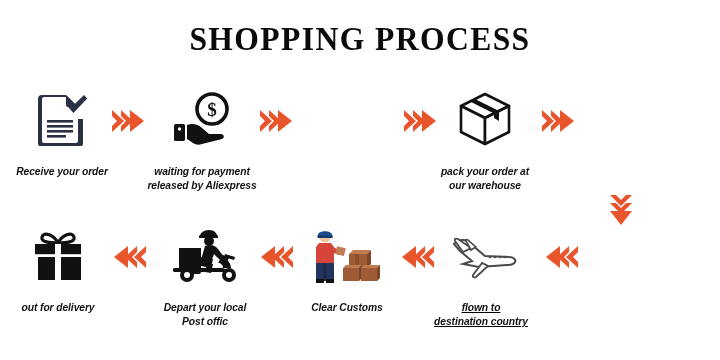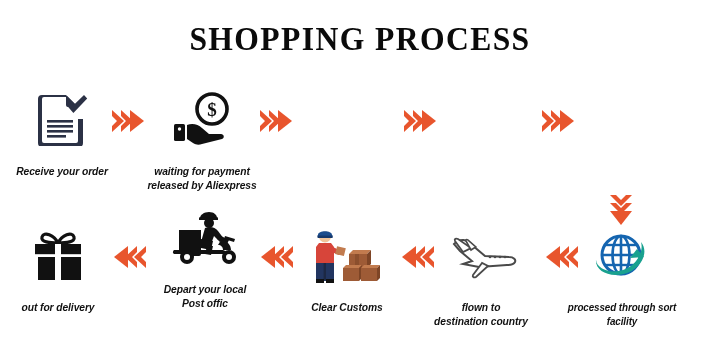--- a/index.html
+++ b/index.html
@@ -108,20 +108,32 @@
   <div class="arrow" style="left:402px;top:107px;">
     <svg width="40" height="28" viewBox="0 0 40 28">
       <g fill="#E8552D">
         <path d="M2 3 L14 14 L2 25 L2 19 L7 14 L2 9 z"></path>
         <path d="M11 3 L23 14 L11 25 L11 19 L16 14 L11 9 z"></path>
         <path d="M20 3 L34 14 L20 25 z"></path>
       </g>
     </svg>
   </div>
 
+  <div class="step row1" style="left:419px;top:88px;">
+    <div class="icon-wrap">
+      <svg width="56" height="56" viewBox="0 0 56 56">
+        <path d="M28 3 L52 15 L28 27 L4 15 z" fill="#ffffff" stroke="#111111" stroke-width="2.6" stroke-linejoin="round"></path>
+        <path d="M4 15 L4 41 L28 53 L28 27 z" fill="#ffffff" stroke="#111111" stroke-width="2.6" stroke-linejoin="round"></path>
+        <path d="M52 15 L52 41 L28 53 L28 27 z" fill="#ffffff" stroke="#111111" stroke-width="2.6" stroke-linejoin="round"></path>
+        <path d="M18 8 L42 20 L42 30 L37 27 L37 22.5 L13 10.5 z" fill="#111111"></path>
+      </svg>
+    </div>
+    <div class="caption">pack your order at
+our warehouse</div>
+  </div>
 
   <div class="arrow" style="left:540px;top:107px;">
     <svg width="40" height="28" viewBox="0 0 40 28">
       <g fill="#E8552D">
         <path d="M2 3 L14 14 L2 25 L2 19 L7 14 L2 9 z"></path>
         <path d="M11 3 L23 14 L11 25 L11 19 L16 14 L11 9 z"></path>
         <path d="M20 3 L34 14 L20 25 z"></path>
       </g>
     </svg>
   </div>
@@ -130,47 +142,32 @@
   <div class="arrow" style="left:607px;top:194px;">
     <svg width="28" height="34" viewBox="0 0 28 34">
       <g fill="#E8552D">
         <path d="M3 1 L14 12 L25 1 L19 1 L14 6 L9 1 z"></path>
         <path d="M3 9 L14 20 L25 9 L19 9 L14 14 L9 9 z"></path>
         <path d="M3 17 L14 31 L25 17 z"></path>
       </g>
     </svg>
   </div>
 
-  <div class="step row2" style="left:556px;top:226px;">
-    <div class="icon-wrap">
-      <svg width="56" height="56" viewBox="0 0 56 56">
-        <circle cx="27" cy="27" r="19" fill="none" stroke="#1565B0" stroke-width="3"></circle>
-        <ellipse cx="27" cy="27" rx="8.5" ry="19" fill="none" stroke="#1565B0" stroke-width="2.6"></ellipse>
-        <line x1="8" y1="27" x2="46" y2="27" stroke="#1565B0" stroke-width="2.6"></line>
-        <path d="M11 17 h32" stroke="#1565B0" stroke-width="2.4" fill="none"></path>
-        <path d="M11 37 h32" stroke="#1565B0" stroke-width="2.4" fill="none"></path>
-        <line x1="27" y1="8" x2="27" y2="46" stroke="#1565B0" stroke-width="2.6"></line>
-        <path d="M47 14 c9 11 -1 28 -17 32 c-16 4 -29 -4 -28 -14 c1 9 14 14 27 10 c13 -4 21 -18 18 -28 z" fill="#19A18F"></path>
-        <path d="M36 30 l14 -1 l-7 -8 z" fill="#19A18F"></path>
-      </svg>
-    </div>
-    <div class="caption" style="transform:scaleX(0.88);">processed through sort facility</div>
-  </div>
 
   <div class="arrow" style="left:540px;top:243px;">
     <svg width="40" height="28" viewBox="0 0 40 28">
       <g fill="#E8552D" transform="translate(40,0) scale(-1,1)">
         <path d="M2 3 L14 14 L2 25 L2 19 L7 14 L2 9 z"></path>
         <path d="M11 3 L23 14 L11 25 L11 19 L16 14 L11 9 z"></path>
         <path d="M20 3 L34 14 L20 25 z"></path>
       </g>
     </svg>
   </div>
 
-  <div class="step row2" style="left:415px;top:226px;">
+  <div class="step row2" style="left:415px;top:226px;text-decoration:underline;">
     <div class="icon-wrap">
       <svg width="78" height="52" viewBox="0 0 78 52">
         <path d="M12 14 c6 -6 13 -5 18 1 l13 11 l24 1 c5 0 7 3 6 5 c-1 2 -4 3 -8 3 l-28 2 l-16 -3 l9 -3 l-12 -10 z" fill="#ffffff" stroke="#4A4A4A" stroke-width="2"></path>
         <path d="M21 22 l-8 -11 c-1 -2 1 -3 3 -2 l13 9 z" fill="#ffffff" stroke="#4A4A4A" stroke-width="1.8"></path>
         <path d="M40 33 l-9 12 c-1 2 1 3 3 2 l12 -11 z" fill="#ffffff" stroke="#4A4A4A" stroke-width="1.8"></path>
         <path d="M29 20 l-5 -9 c-0.7 -1.3 0.6 -2 1.8 -1.2 l8 7 z" fill="#ffffff" stroke="#4A4A4A" stroke-width="1.6"></path>
         <circle cx="48" cy="27" r="1.3" fill="#4A4A4A"></circle>
         <circle cx="53" cy="27" r="1.3" fill="#4A4A4A"></circle>
         <circle cx="58" cy="27" r="1.3" fill="#4A4A4A"></circle>
         <circle cx="63" cy="27" r="1.3" fill="#4A4A4A"></circle>
@@ -223,21 +220,21 @@
   <div class="arrow" style="left:255px;top:243px;">
     <svg width="40" height="28" viewBox="0 0 40 28">
       <g fill="#E8552D" transform="translate(40,0) scale(-1,1)">
         <path d="M2 3 L14 14 L2 25 L2 19 L7 14 L2 9 z"></path>
         <path d="M11 3 L23 14 L11 25 L11 19 L16 14 L11 9 z"></path>
         <path d="M20 3 L34 14 L20 25 z"></path>
       </g>
     </svg>
   </div>
 
-  <div class="step row2" style="left:139px;top:208px;">
+  <div class="step row2" style="left:139px;top:226px;">
     <div class="icon-wrap">
       <svg width="84" height="56" viewBox="0 0 84 56">
 
         <path d="M46 2 c5 0 8 3 8 6 h-17 c0 -3 4 -6 9 -6 z" fill="#111111"></path>
         <rect x="36" y="7.4" width="19" height="2.6" fill="#111111"></rect>
         <circle cx="46" cy="13" r="5" fill="#111111"></circle>
         <path d="M42 18 c5 -2 10 -1 13 3 l6 8 l-4 3 l-6 -6 l-3 8 l-10 -2 z" fill="#111111"></path>
         <path d="M38 29 l12 2 l-2 9 l-10 -2 z" fill="#111111"></path>
         <path d="M44 36 l6 0 l-2 9 l-6 -1 z" fill="#111111"></path>
         <path d="M56 25 l10 5 l-2 4 l-10 -5 z" fill="#111111"></path>

